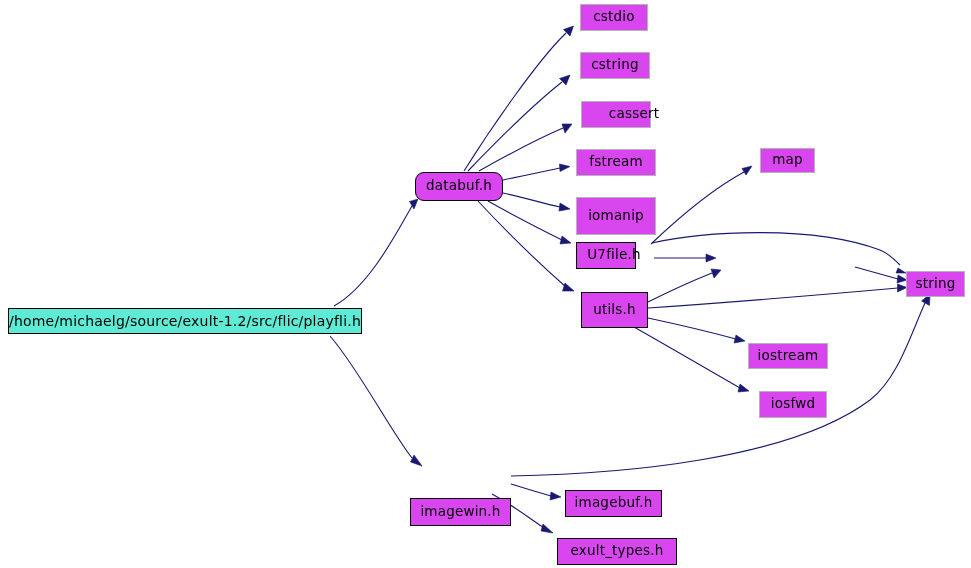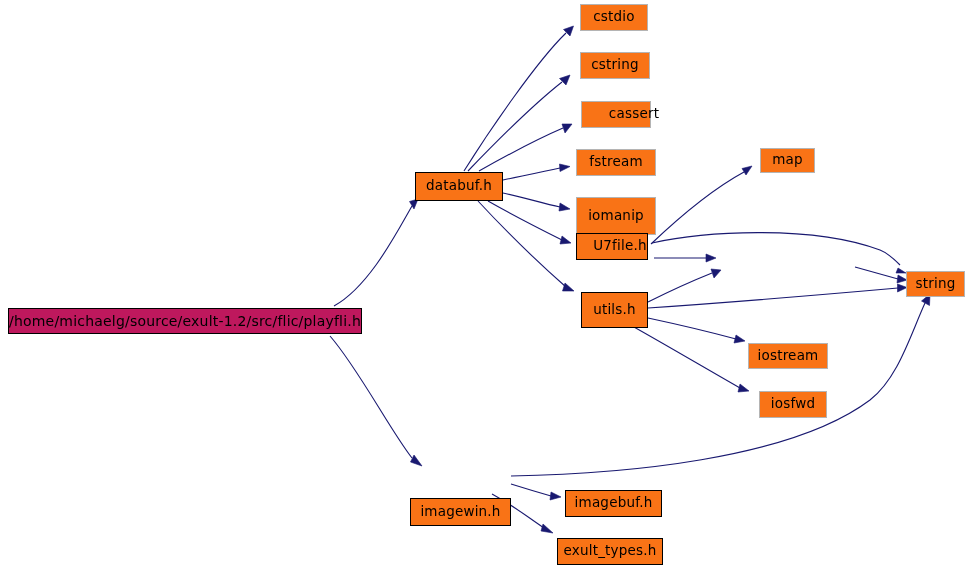--- a/index.html
+++ b/index.html
@@ -31,35 +31,35 @@
     fill: #191970;
     stroke: #191970;
     stroke-width: 0.6;
   }
   .node-box {
     position: absolute;
     box-sizing: border-box;
     display: flex;
     align-items: center;
     justify-content: center;
-    background: #f97316;
+    background: #d946ef;
     border: 1px solid #b4b4b4;
     color: #000000;
     font-size: 13.5px;
     letter-spacing: 0.2px;
     white-space: nowrap;
     line-height: 1;
     padding-bottom: 1px;
   }
   .node-box.local {
     border: 1px solid #000000;
   }
   .node-box.root {
     border: 1px solid #000000;
-    background: #be185d;
+    background: #5eead4;
     font-size: 14px;
   }
 </style>
 </head>
 <body>
 
 <div id="graph-root">
 
   <svg class="graph-canvas" viewBox="0 0 971 568" xmlns="http://www.w3.org/2000/svg">
 
@@ -161,21 +161,21 @@
     <g>
       <path class="edge-path" d="M 492,494 C 512,505 518,510 544,528"></path>
       <polygon class="edge-arrow" points="543,524 553,533 541,531"></polygon>
     </g>
   </svg>
 
   <div class="node-box root" style="left:8px; top:308px; width:354px; height:26px;">
     <span>/home/michaelg/source/exult-1.2/src/flic/playfli.h</span>
   </div>
 
-  <div class="node-box local" style="left:415px; top:172px; width:88px; height:29px;">
+  <div class="node-box local" style="left:415px; top:172px; width:88px; height:29px;border-radius:9px;">
     <span>databuf.h</span>
   </div>
 
   <div class="node-box" style="left:580px; top:4px; width:68px; height:27px;">
     <span>cstdio</span>
   </div>
 
   <div class="node-box" style="left:580px; top:52px; width:70px; height:27px;text-align:center;">
     <span>cstring</span>
   </div>
@@ -185,21 +185,21 @@
   </div>
 
   <div class="node-box" style="left:576px; top:149px; width:80px; height:27px;">
     <span>fstream</span>
   </div>
 
   <div class="node-box" style="left:576px; top:197px; width:80px; height:38px;">
     <span>iomanip</span>
   </div>
 
-  <div class="node-box local" style="left:576px; top:233px; width:72px; height:27px;padding-left:16px;">
+  <div class="node-box local" style="left:576px; top:242px; width:60px; height:27px;padding-left:16px;">
     <span>U7file.h</span>
   </div>
 
   <div class="node-box local" style="left:581px; top:292px; width:67px; height:36px;">
     <span>utils.h</span>
   </div>
 
   <div class="node-box" style="left:760px; top:148px; width:55px; height:25px;">
     <span>map</span>
   </div>
@@ -218,17 +218,17 @@
   </div>
 
   <div class="node-box local" style="left:410px; top:466px; width:101px; height:28px;margin-top:32px;">
     <span>imagewin.h</span>
   </div>
 
   <div class="node-box local" style="left:565px; top:490px; width:97px; height:27px;">
     <span>imagebuf.h</span>
   </div>
 
-  <div class="node-box local" style="left:557px; top:538px; width:106px; height:27px;">
+  <div class="node-box local" style="left:557px; top:538px; width:120px; height:27px;">
     <span>exult_types.h</span>
   </div>
 
 </div>
 
 </body></html>

